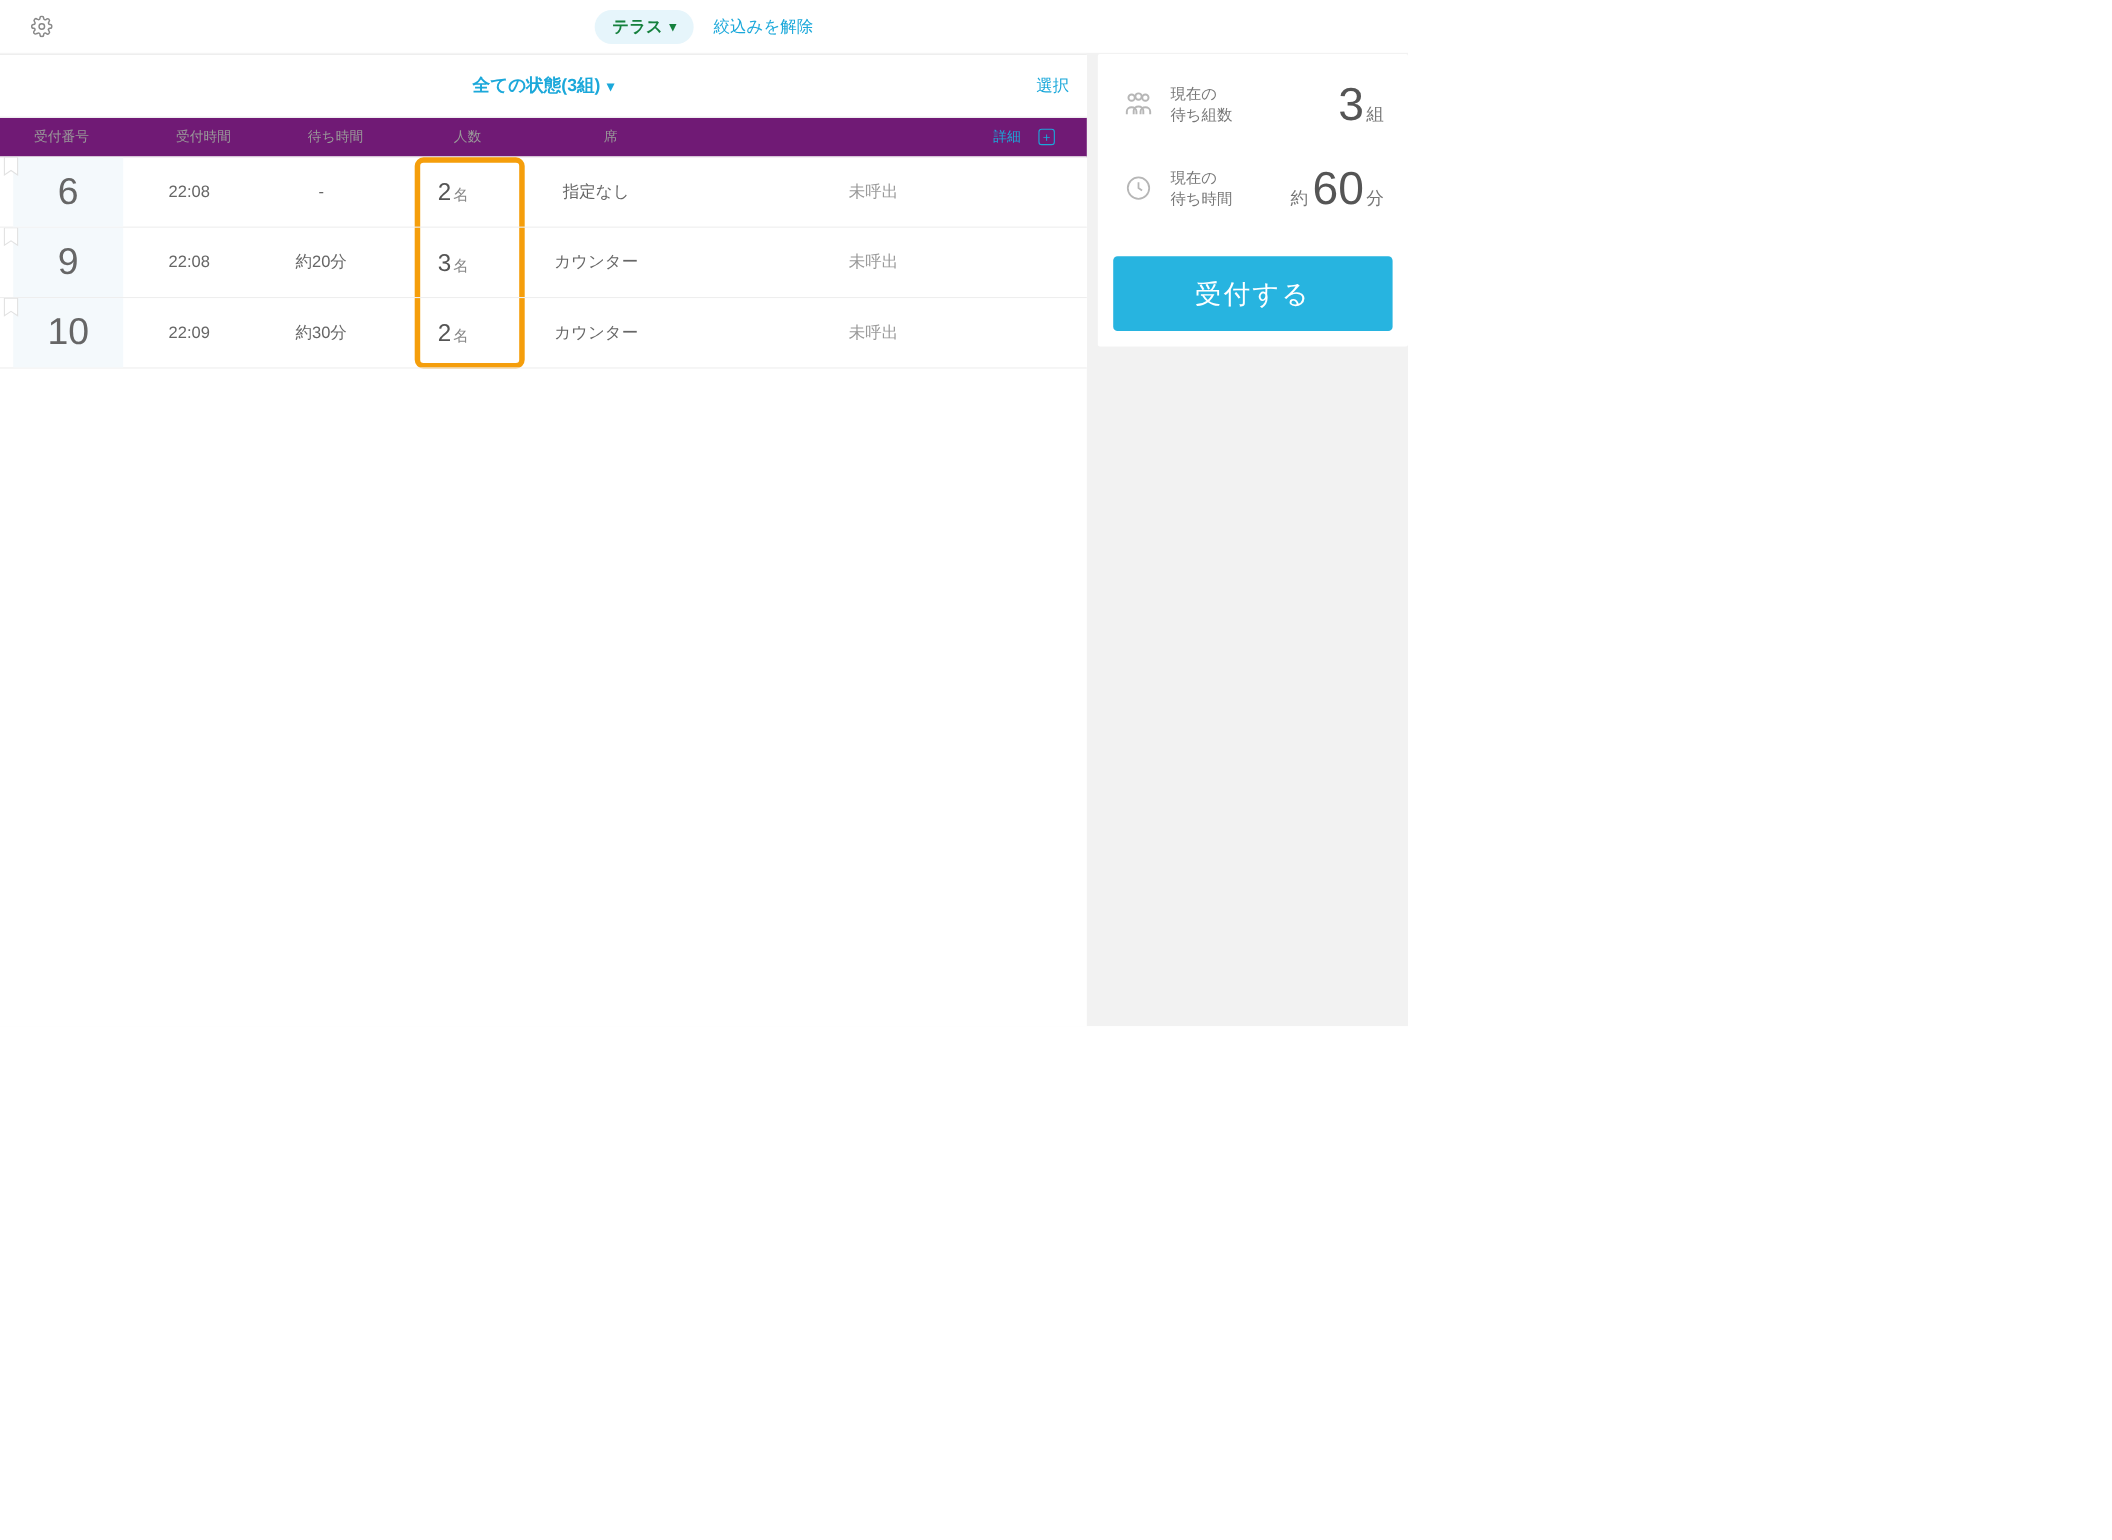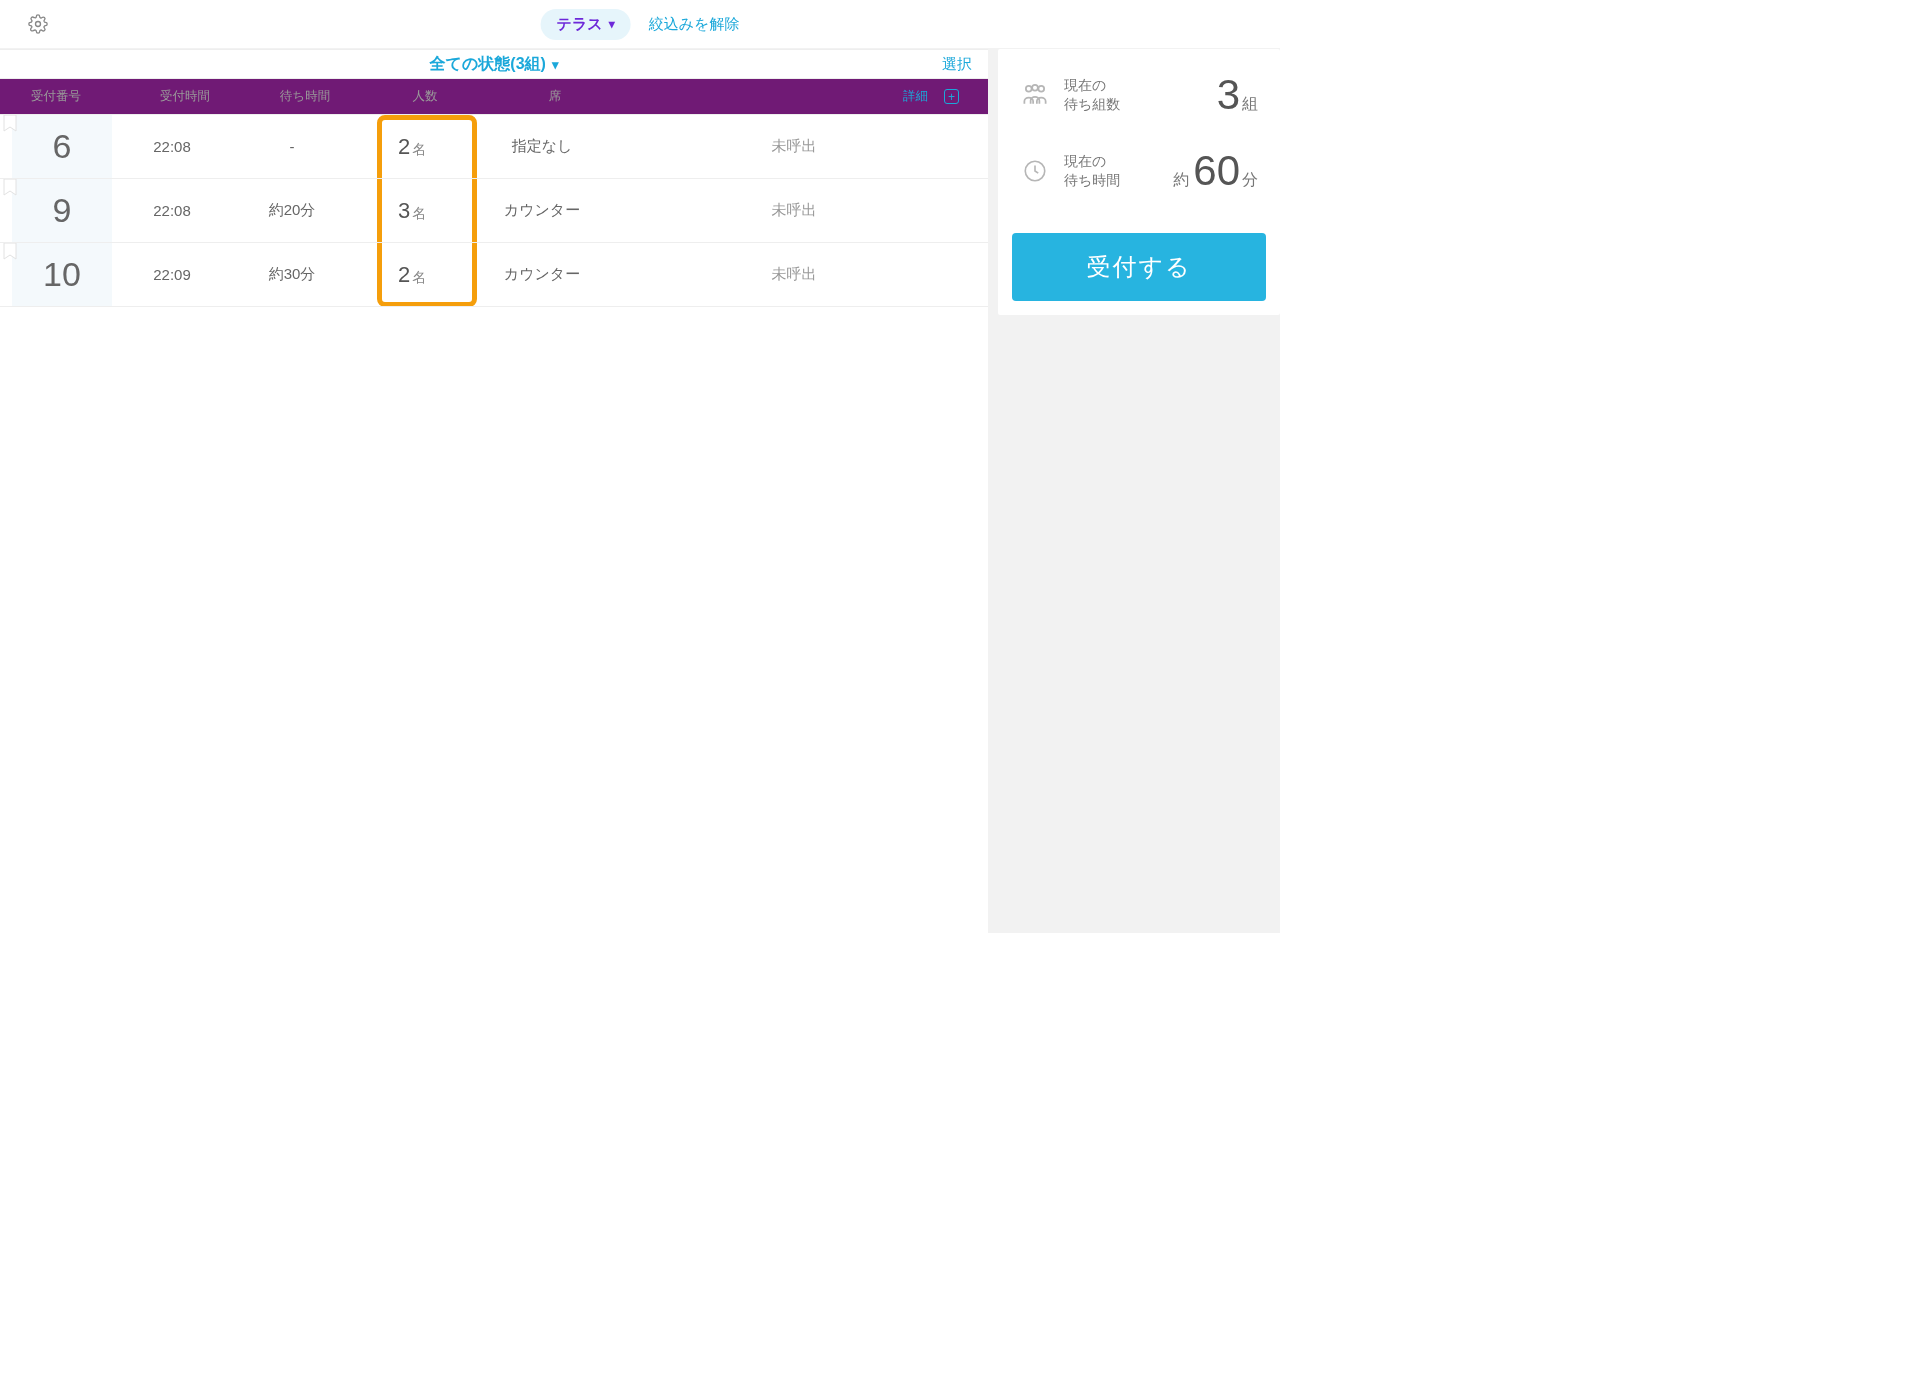--- a/index.html
+++ b/index.html
@@ -3,35 +3,35 @@
   <meta charset="utf-8">
   <style>
     * { margin: 0; padding: 0; box-sizing: border-box; }
     html, body { width: 1280px; height: 933px; font-family: -apple-system, 'Hiragino Sans', 'Hiragino Kaku Gothic ProN', Meiryo, sans-serif; background: #fff; color: #333; }
     .root { width: 100%; height: 100%; display: flex; flex-direction: column; }
 
     
     .header { height: 48px; display: flex; align-items: center; padding-left: 28px; position: relative; }
     .gear { color: #888; display:inline-flex; }
     .header-center { position: absolute; left: 50%; transform: translateX(-50%); display: flex; align-items: center; gap: 18px; }
-    .filter-pill { background: #e6f5fb; color: #6d28d9; font-weight: 700; padding: 6px 16px; border-radius: 16px; display: inline-flex; align-items: center; gap: 6px; font-size: 15px; }
+    .filter-pill { background: #e6f5fb; color: #15803d; font-weight: 700; padding: 6px 16px; border-radius: 16px; display: inline-flex; align-items: center; gap: 6px; font-size: 15px; }
     .filter-pill .chev { font-size: 12px; }
     .clear-filter { color: #1ba8da; font-size: 15px; font-weight: 500; }
 
     .body { flex: 1; display: flex; background: #f2f2f2; gap: 10px; padding-top: 1px; }
 
     
     .left { flex: 1; display: flex; flex-direction: column; background: #fff; }
     .tabbar-wrap { background:#fff; padding: 10px 14px; }
     .tabbar { display: flex; border: 1.5px solid #1ba8da; border-radius: 6px; overflow: hidden; }
     .tab { flex: 1; text-align: center; padding: 9px 0; color: #1ba8da; font-size: 15px; border-right: 1px solid #1ba8da; background:#fff; }
     .tab:last-child { border-right: none; }
     .tab.active { background: #1ba8da; color: #fff; font-weight: 600; }
 
-    .bar2 { background:#fff; border-top:1px solid #eee; border-bottom:1px solid #eee; display:flex; align-items:center; justify-content:center; height:30px; position:relative; }
+    .bar2 { background:#fff; border-top:1px solid #eee; border-bottom:1px solid #eee; display:flex; align-items:center; justify-content:center; height:58px; position:relative; }
     .status-sel { color:#1ba8da; font-weight:700; font-size:16px; display:inline-flex; align-items:center; gap:6px; }
     .status-sel .chev{font-size:13px;}
     .select-link { position:absolute; right:16px; color:#1ba8da; font-size:15px; }
 
     .cols { display:grid; grid-template-columns: 100px 120px 120px 120px 140px 1fr; align-items:center; height:36px; padding:0 25px; font-size:12.5px; color:#999; background:#701a75; border-bottom:1px solid #eee; }
     .cols > div { text-align:center; }
     .cols .c0{ text-align:left; padding-left:6px;}
     .detail-add { text-align:right !important; color:#1ba8da; display:flex; justify-content:flex-end; align-items:center; gap:16px; padding-right:4px;}
     .plus-box { width:15px;height:15px;border:1px solid #1ba8da;border-radius:3px; color:#1ba8da; display:inline-flex;align-items:center;justify-content:center; font-size:12px; line-height:1;}
 

